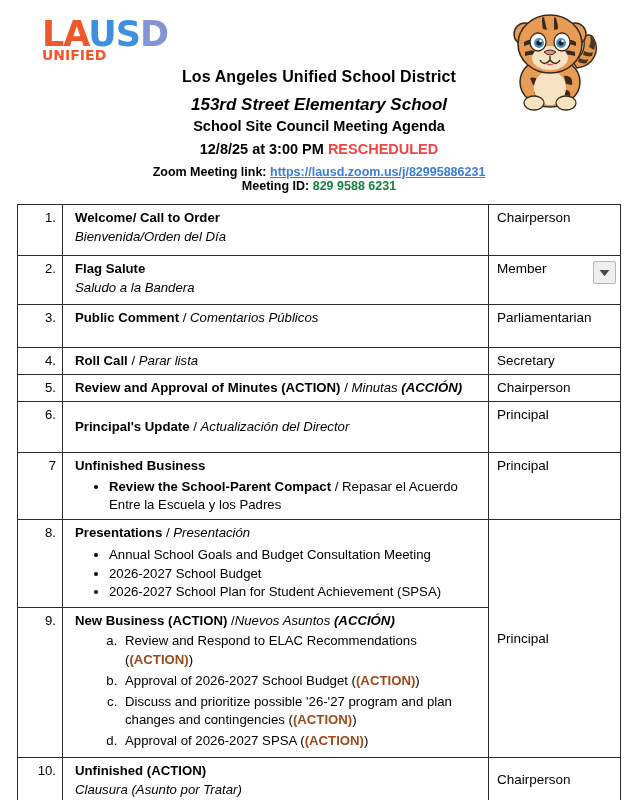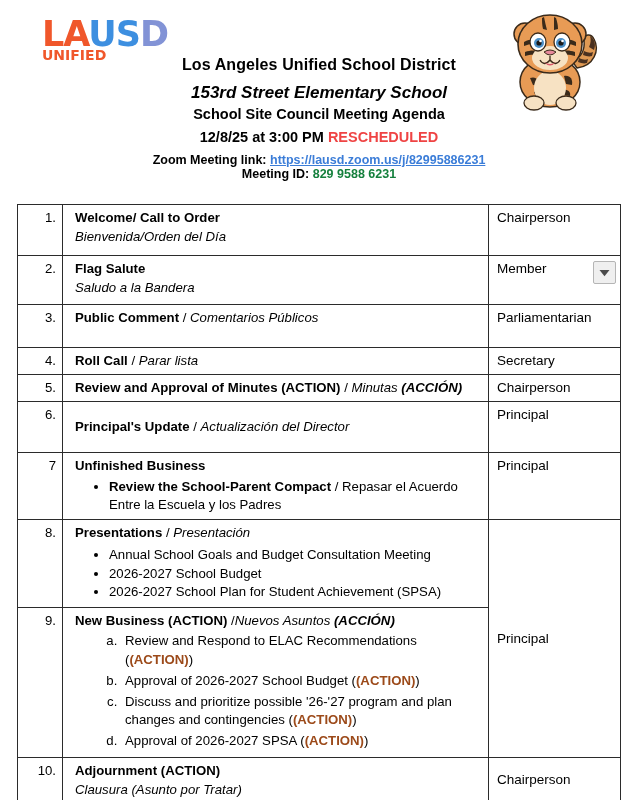--- a/index.html
+++ b/index.html
@@ -52,21 +52,21 @@
     right: 28px;
     top: 6px;
     width: 116px;
     height: 112px;
   }
 
   .title-block {
     position: absolute;
     left: 0;
     right: 0;
-    top: 56px;
+    top: 68px;
     text-align: center;
   }
   .t-district {
     font-size: 16px;
     font-weight: bold;
     letter-spacing: 0.1px;
     margin-bottom: 9px;
   }
   .t-school {
     font-size: 17px;
@@ -357,21 +357,21 @@
           <li><span>Approval of 2026-2027 School Budget </span>(<span class="action">(ACTION)</span>)</li>
           <li><span>Discuss and prioritize possible '26-'27 program and plan changes and contingencies </span>(<span class="action">(ACTION)</span>)</li>
           <li><span>Approval of 2026-2027 SPSA </span>(<span class="action">(ACTION)</span>)</li>
         </ol>
       </td>
     </tr>
 
     <tr>
       <td class="num">10.</td>
       <td class="body" style="height:36px">
-        <span class="b">Adjournment</span>
+        <span class="b">Unfinished</span>
         <span class="b">(ACTION)</span>
         <span class="i line2">Clausura (Asunto por Tratar)</span>
       </td>
       <td class="role mid">Chairperson</td>
     </tr>
 
   </tbody>
 </table>
 
 </body></html>

